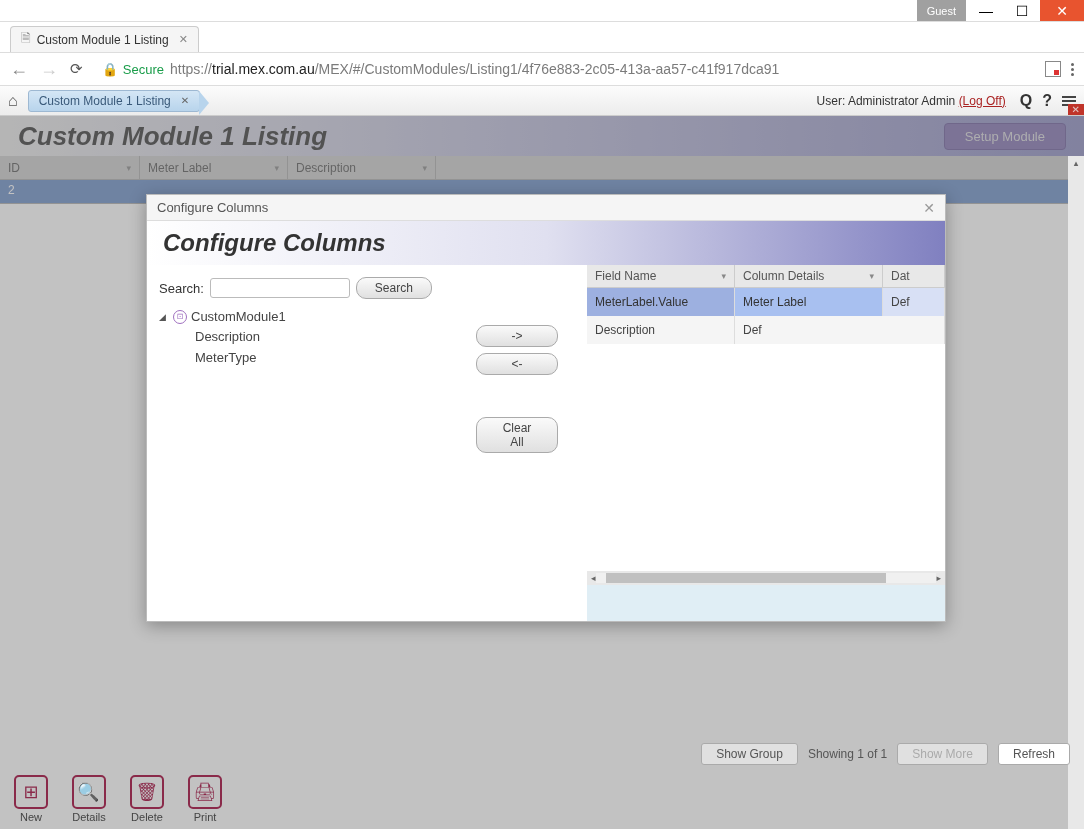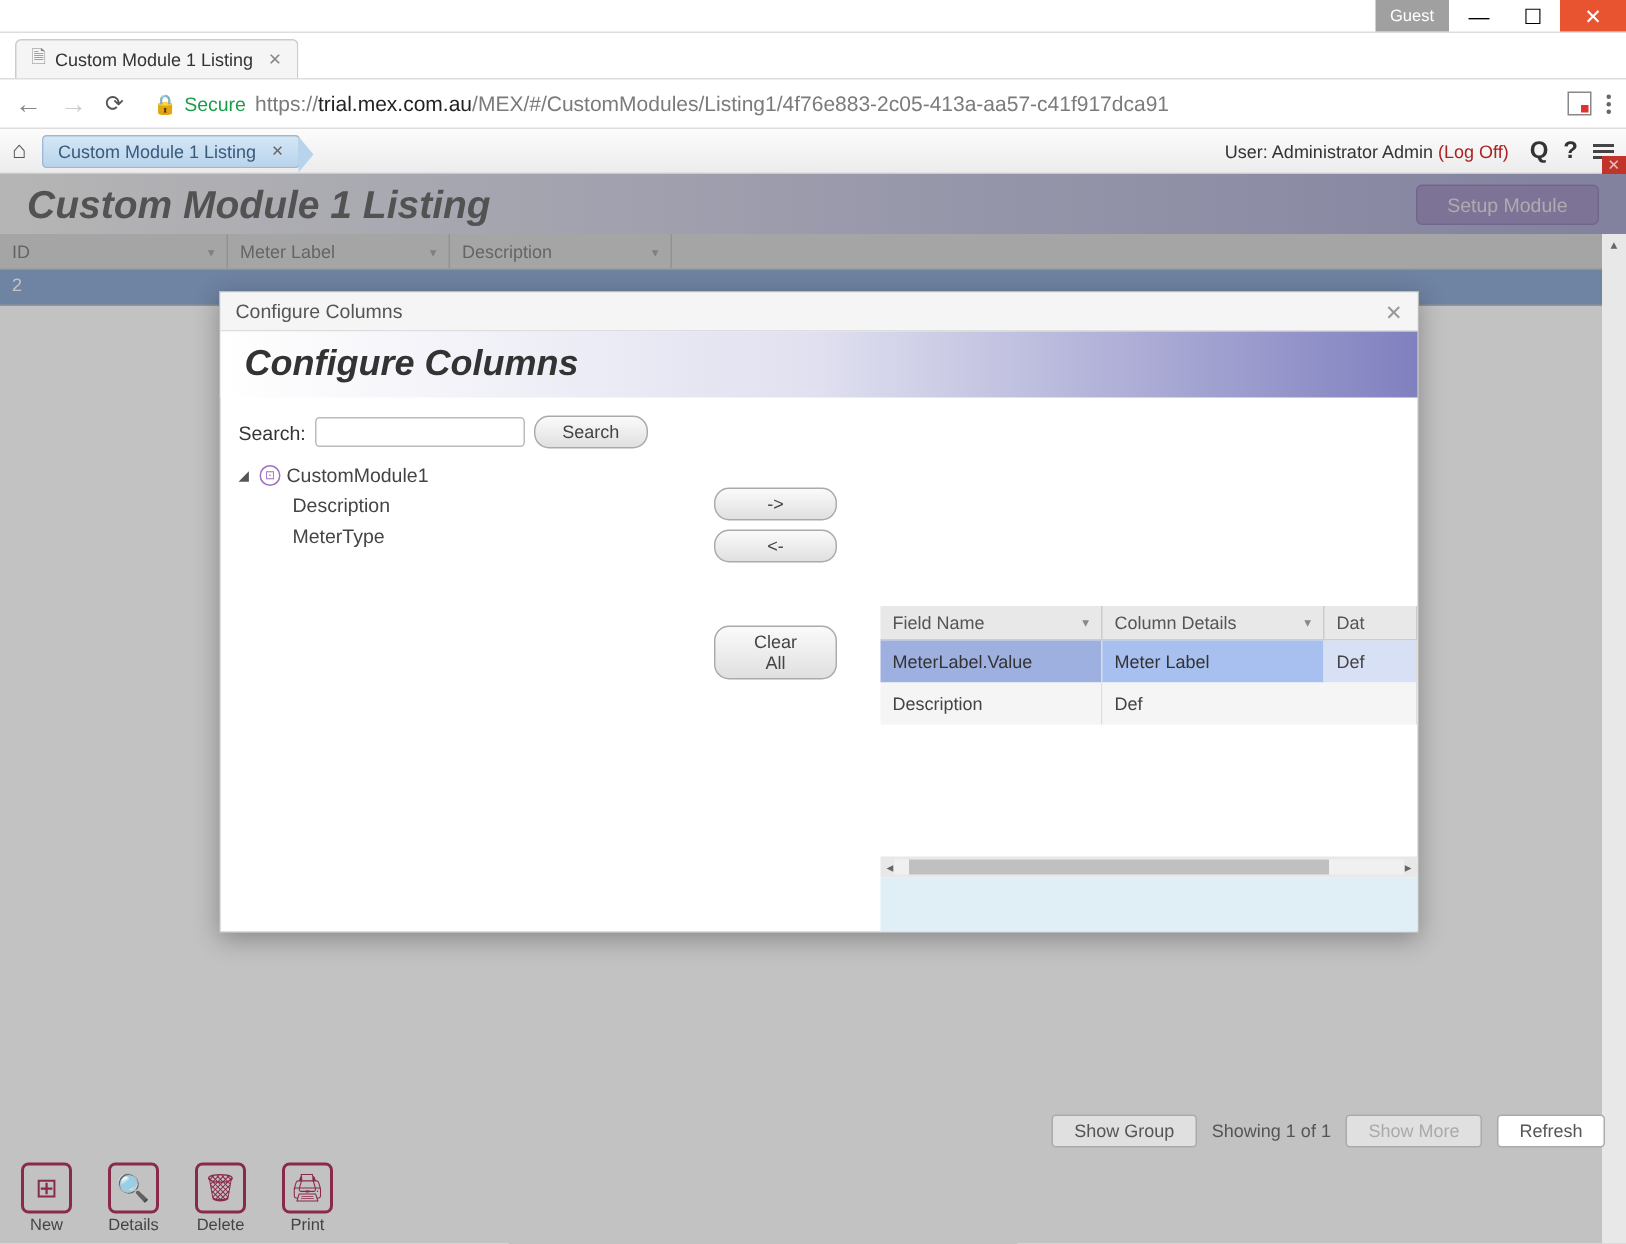--- a/index.html
+++ b/index.html
@@ -33,21 +33,21 @@
 .menu-dots span { width: 3px; height: 3px; background: #666; border-radius: 50%; }
 
 
 .app-header { height: 30px; background: linear-gradient(to bottom,#fcfcfc,#ececec); border-bottom: 1px solid #ccc; display: flex; align-items: center; padding: 0 8px; }
 .home-icon { font-size: 16px; color: #555; margin-right: 4px; }
 .app-tab { background: linear-gradient(to bottom,#d4e6f5,#b8d4ec); border: 1px solid #9db8d2; border-radius: 3px; padding: 3px 10px; font-size: 12px; color: #3a5a7a; display: flex; align-items: center; margin-left: 6px; position: relative; }
 .app-tab::after { content: ''; position: absolute; right: -10px; top: 0; width: 0; height: 0; border-top: 12px solid transparent; border-bottom: 12px solid transparent; border-left: 10px solid #b8d4ec; }
 .app-tab .xclose { margin-left: 10px; color: #666; font-size: 10px; }
 .spacer { flex: 1; }
 .user-text { font-size: 12px; color: #333; }
-.logoff { color: #a22; }
+.logoff { color: #a22; text-decoration: underline; }
 .header-icons { display: flex; gap: 10px; margin-left: 14px; align-items: center; font-size: 16px; color: #333; }
 .hamburger { display: flex; flex-direction: column; gap: 2px; }
 .hamburger span { width: 14px; height: 2px; background: #444; }
 
 
 .overlay-area { position: absolute; top: 116px; left: 0; right: 0; bottom: 0; background: rgba(120,120,120,0.45); }
 
 
 .page-titlebar { background: linear-gradient(to right,#e8e8e8,#b8b8d8,#8a8ac0); height: 40px; display: flex; align-items: center; padding: 0 18px; position: relative; }
 .page-title { font-size: 26px; font-weight: bold; font-style: italic; color: #333; }
@@ -75,21 +75,21 @@
 
 
 .dialog { position: absolute; left: 146px; top: 194px; width: 800px; height: 428px; background: #fff; border: 1px solid #bbb; box-shadow: 0 4px 16px rgba(0,0,0,0.3); display: flex; flex-direction: column; }
 .dialog-chrome { height: 26px; background: #f5f5f5; border-bottom: 1px solid #ddd; display: flex; align-items: center; padding: 0 10px; justify-content: space-between; font-size: 13px; color: #555; }
 .dialog-chrome .xclose { color: #999; font-size: 14px; }
 .dialog-titlebar { background: linear-gradient(to right,#fff,#e0e0f0,#8080c0); padding: 8px 16px; }
 .dialog-title { font-size: 24px; font-weight: bold; font-style: italic; color: #333; }
 .dialog-body { flex: 1; display: flex; }
 .dialog-left { width: 300px; padding: 12px; }
 .dialog-mid { width: 140px; display: flex; flex-direction: column; align-items: center; padding-top: 60px; gap: 6px; }
-.dialog-right { flex: 1; display: flex; flex-direction: column; position: relative; justify-content: center; }
+.dialog-right { flex: 1; display: flex; flex-direction: column; position: relative; }
 
 .search-row { display: flex; align-items: center; gap: 6px; margin-bottom: 8px; }
 .search-label { font-size: 13px; color: #333; }
 .search-input { width: 140px; border: 1px solid #bbb; border-radius: 3px; padding: 2px 4px; font-size: 12px; }
 .pill-btn { background: linear-gradient(to bottom,#fafafa,#e0e0e0); border: 1px solid #aaa; border-radius: 10px; padding: 3px 18px; font-size: 12px; color: #444; }
 .wide-btn { width: 82px; text-align: center; }
 
 .tree { font-size: 13px; color: #444; }
 .tree-expand { color: #555; font-size: 9px; display: inline-block; width: 10px; }
 .tree-root { display: flex; align-items: center; gap: 4px; padding: 2px 0; }
@@ -182,21 +182,21 @@
   </div>
 </div>
 
 <div class="page-titlebar" style="position:relative;">
   <span class="close-red">✕</span>
   <span class="page-title">Custom Module 1 Listing</span>
   <button class="setup-btn">Setup Module</button>
 </div>
 
 <div class="colheader">
-  <div class="colheader-cell" style="width:152px">
+  <div class="colheader-cell" style="width:140px">
     <span>ID</span>
       <span class="chev">▾</span>
   </div>
   <div class="colheader-cell" style="width:148px">
     <span>Meter Label</span>
       <span class="chev">▾</span>
   </div>
   <div class="colheader-cell" style="width:148px">
     <span>Description</span>
       <span class="chev">▾</span>

